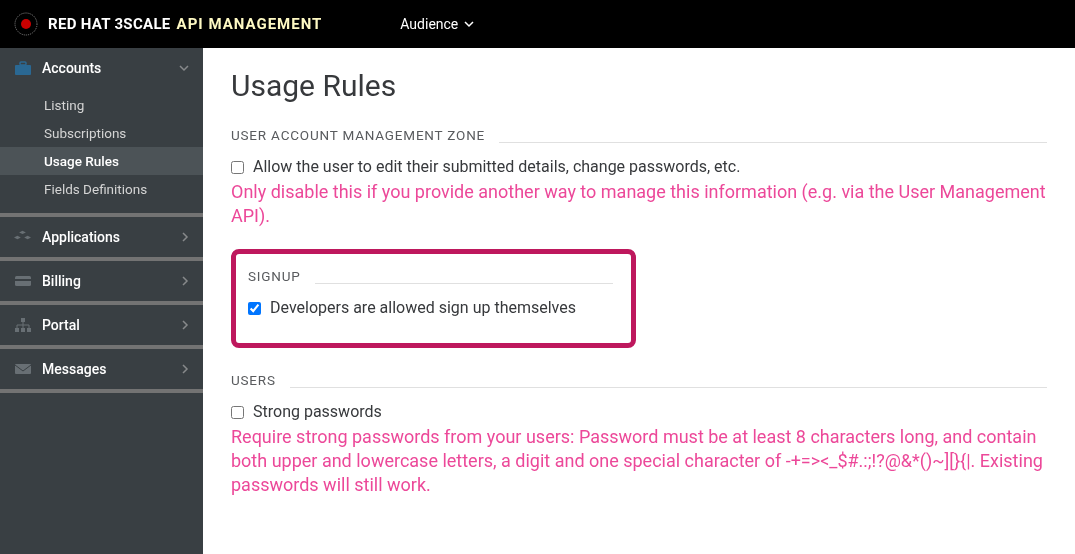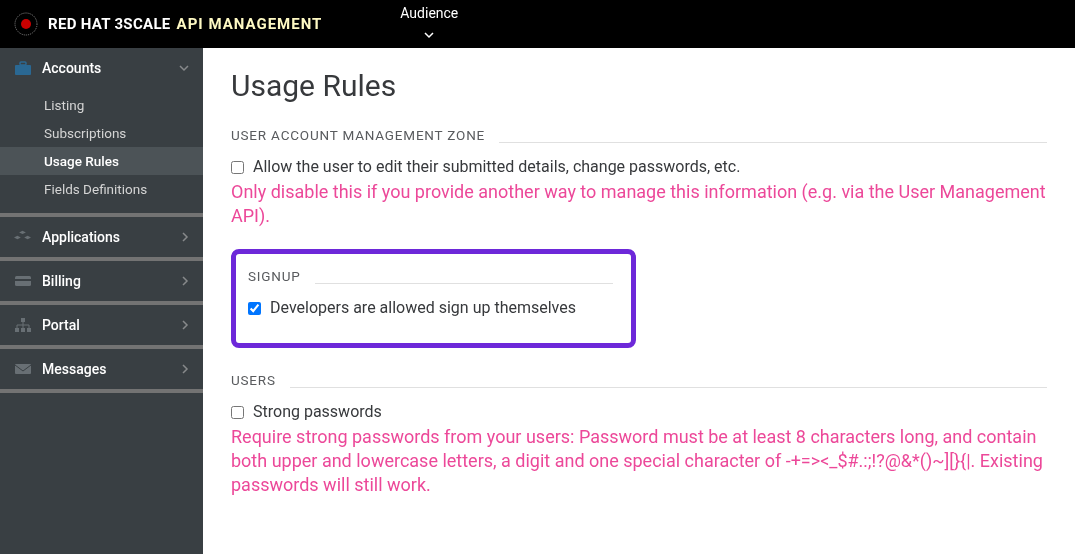--- a/index.html
+++ b/index.html
@@ -37,21 +37,20 @@
     .brand-thin { font-weight: 700; color: #fef9c3; letter-spacing: 1px; }
     .audience {
       margin-left: 78px;
       font-size: 14px;
       font-weight: 400;
       color: #fff;
       display: flex;
       align-items: center;
       gap: 6px;
       cursor: pointer;
-      flex-direction: column;
     }
     .chevron-down {
       width: 10px;
       height: 10px;
     }
 
     .layout { display: flex; height: calc(554px - 48px); }
 
     .sidebar {
       width: 203px;
@@ -156,21 +155,21 @@
       font-size: 16px;
       color: #37393c;
     }
     .helptext {
       font-size: 18px;
       color: #ec4899;
       margin-bottom: 18px;
       line-height: 1.35;
     }
     .highlight-box {
-      border: 5px solid #6d28d9;
+      border: 5px solid #be185d;
       border-radius: 8px;
       padding: 14px 18px 22px 12px;
       margin-top: 20px;
       width: 405px;
     }
     .highlight-box .section-label {
       margin-top: 0;
     }
   </style>
 </head>

